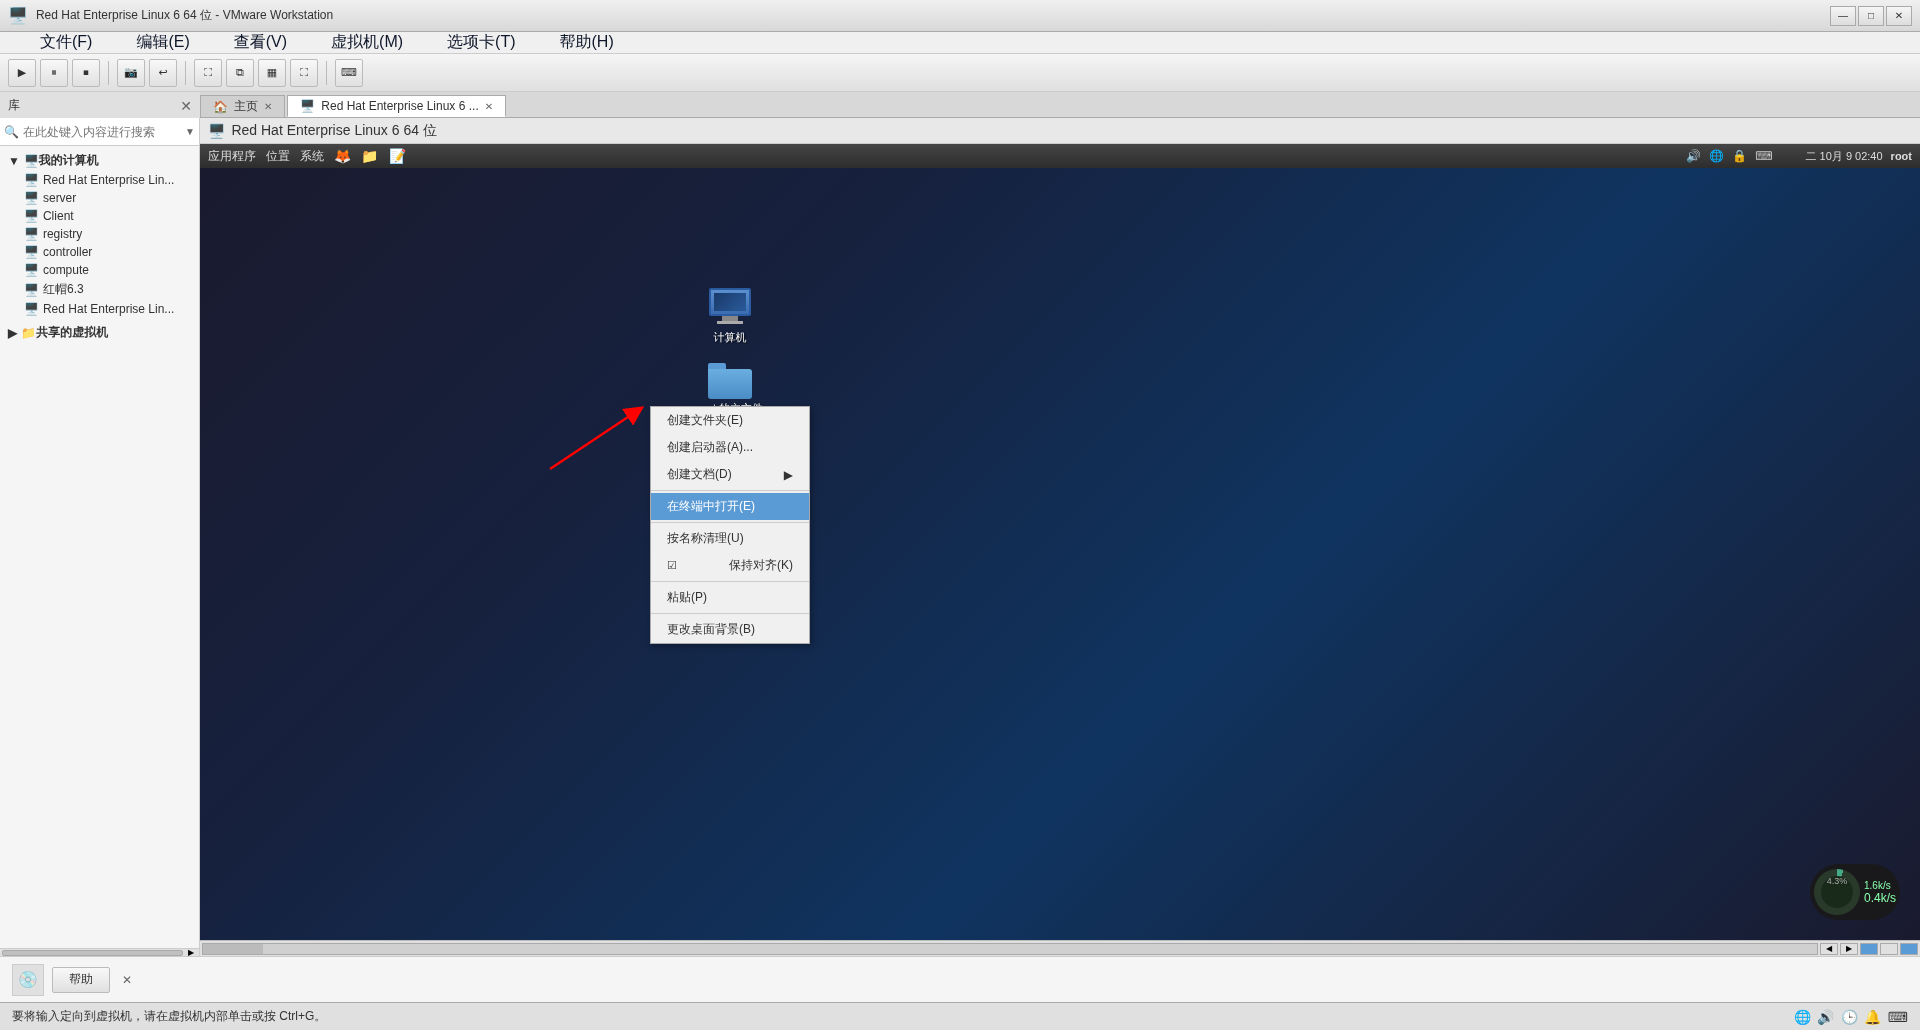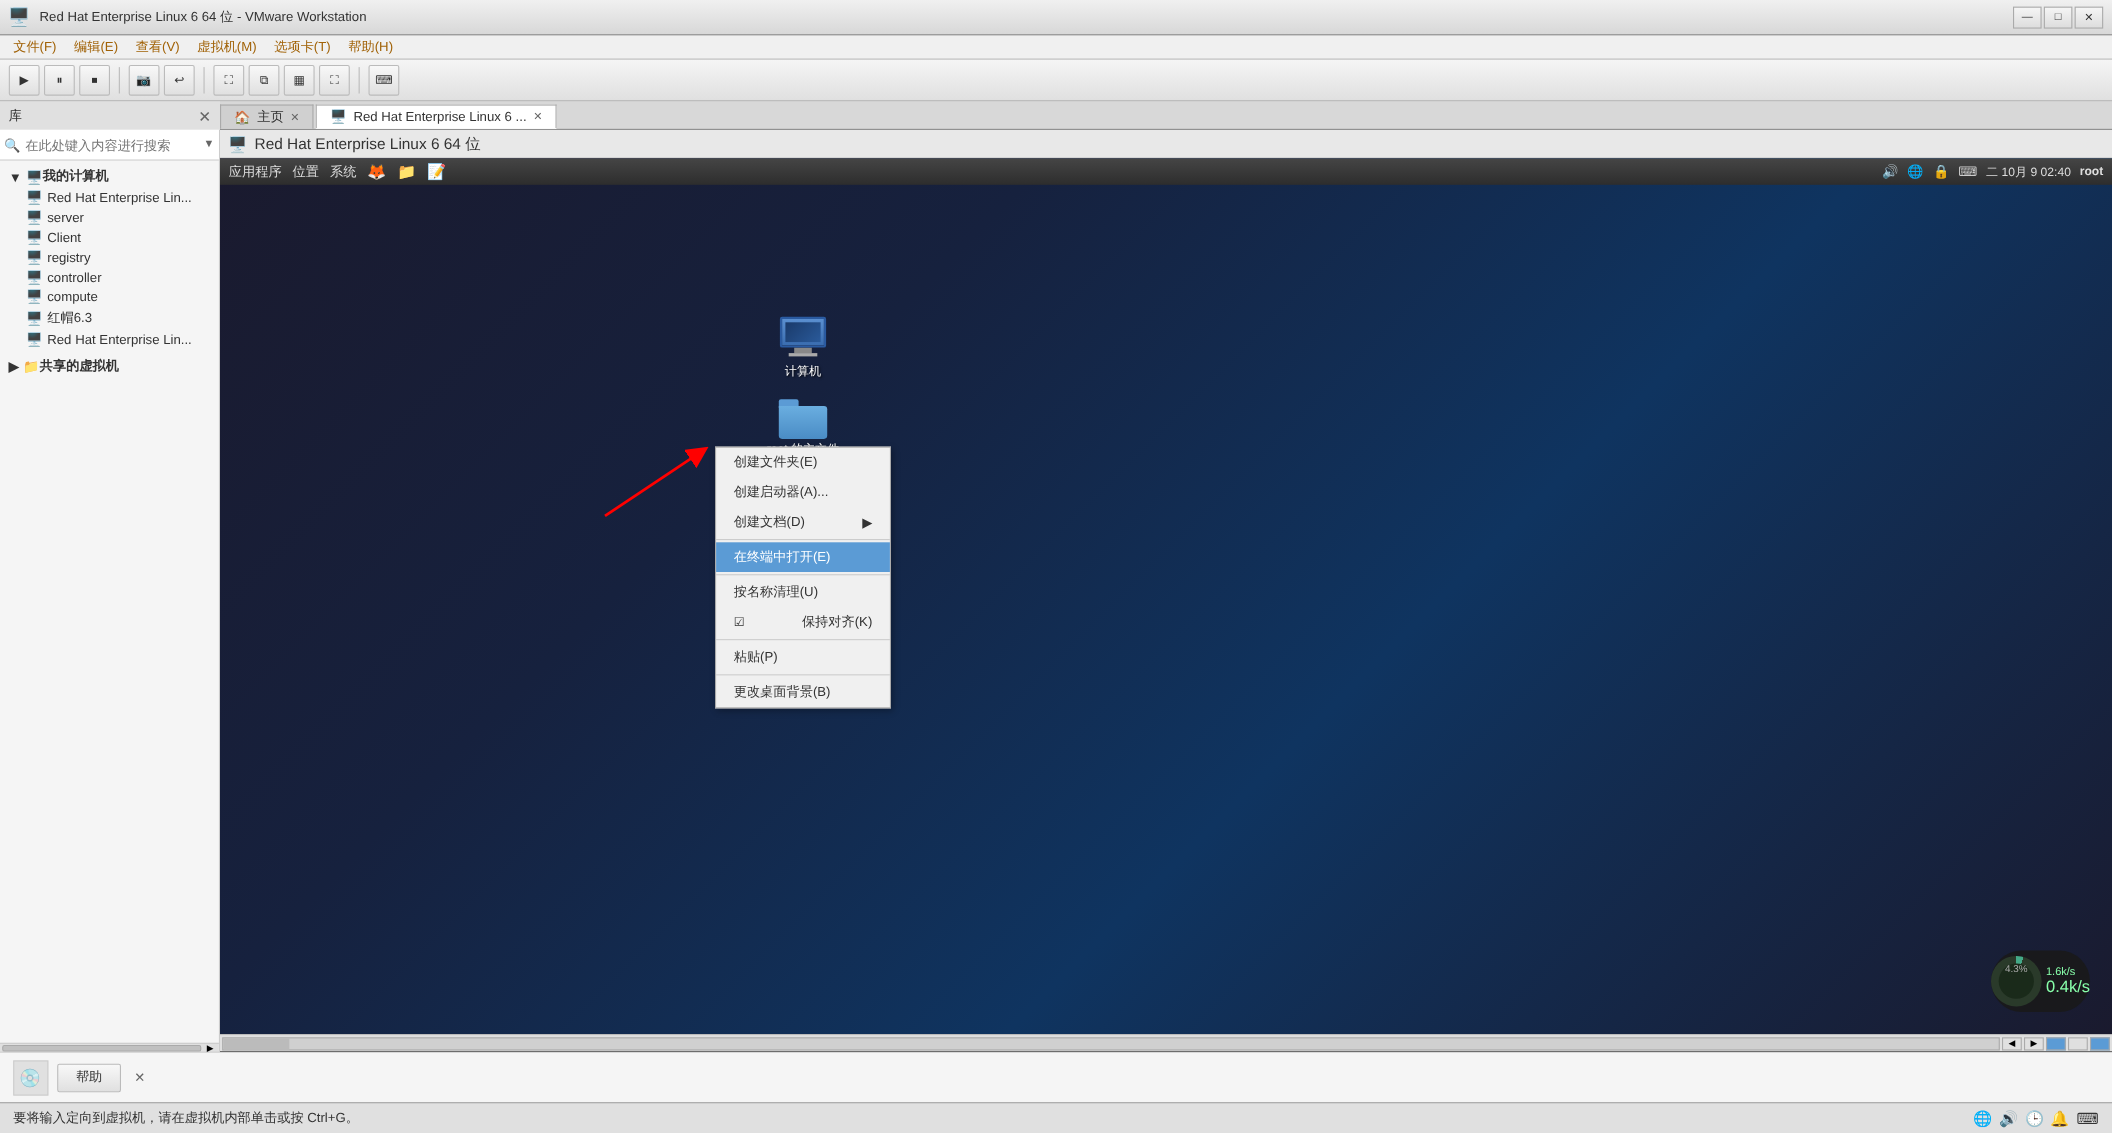--- a/index.html
+++ b/index.html
@@ -28,23 +28,24 @@
     #menubar {
       height: 22px;
       background: #f0f0f0;
       border-bottom: 1px solid #ccc;
       display: flex;
       align-items: center;
       padding: 0 4px;
     }
     #menubar .menu-item {
       padding: 2px 8px;
-      font-size: 12px;
-      color: #a16207;
+      font-size: 16px;
+      color: #0f172a;
       cursor: pointer;
+      margin-left: 28px;
     }
 
     
     #toolbar {
       height: 38px;
       background: linear-gradient(to bottom, #f5f5f5, #e0e0e0);
       border-bottom: 1px solid #ccc;
       display: flex;
       align-items: center;
       padding: 0 8px;
@@ -158,21 +159,21 @@
       background: linear-gradient(to bottom, #3d3d3d, #2a2a2a);
       display: flex;
       align-items: center;
       padding: 0 8px;
       gap: 12px;
       position: relative;
       z-index: 10;
     }
     .panel-item { font-size: 12px; color: #ddd; cursor: pointer; font-family: Liberation Serif, serif; }
     .panel-right { margin-left: auto; display: flex; align-items: center; gap: 8px; }
-    .panel-time { font-size: 12px; color: #ddd; }
+    .panel-time { font-size: 12px; color: #ddd; margin-left: 25px; }
     .panel-user { font-size: 12px; color: #ddd; font-weight: bold; }
 
     
     .desktop-icon {
       position: absolute;
       display: flex;
       flex-direction: column;
       align-items: center;
       width: 80px;
       cursor: pointer;
@@ -479,21 +480,21 @@
       </svg>
 
       <div class="monitor-widget" style="position:absolute; bottom:20px; right:20px; width:90px; height:56px; background:rgba(25,25,25,0.88); border-radius:28px; display:flex; align-items:center; justify-content:center; gap:4px; z-index:50;">
         <div style="width:46px; height:46px; border-radius:50%; background:conic-gradient(#4a8 0deg, #4a8 16deg, #2a3a2a 16deg 360deg); display:flex; align-items:center; justify-content:center;">
           <div style="width:32px; height:32px; border-radius:50%; background:#1a2a1a; display:flex; align-items:flex-start; justify-content:center;">
             <span style="font-size:9px; color:#aaa;">4.3%</span>
           </div>
         </div>
         <div class="speed-display">
           <span style="font-size:10px; color:#8fa; white-space:nowrap;">1.6k/s</span>
-          <span style="font-size:15px; color:#8fa; white-space:nowrap;">0.4k/s</span>
+          <span style="font-size:12px; color:#8fa; white-space:nowrap;">0.4k/s</span>
         </div>
       </div>
 
     </div>
 
     <div style="position:absolute; bottom:0; left:0; right:0; height:16px; background:#e0e0e0; display:flex; align-items:center; gap:2px; padding:0 2px; border-top:1px solid #bbb;">
       <div style="flex:1; height:12px; background:#d0d0d0; border:1px solid #aaa;">
         <div style="width:60px; height:100%; background:#bbb;"></div>
       </div>
       <div style="display:flex; gap:2px;">

